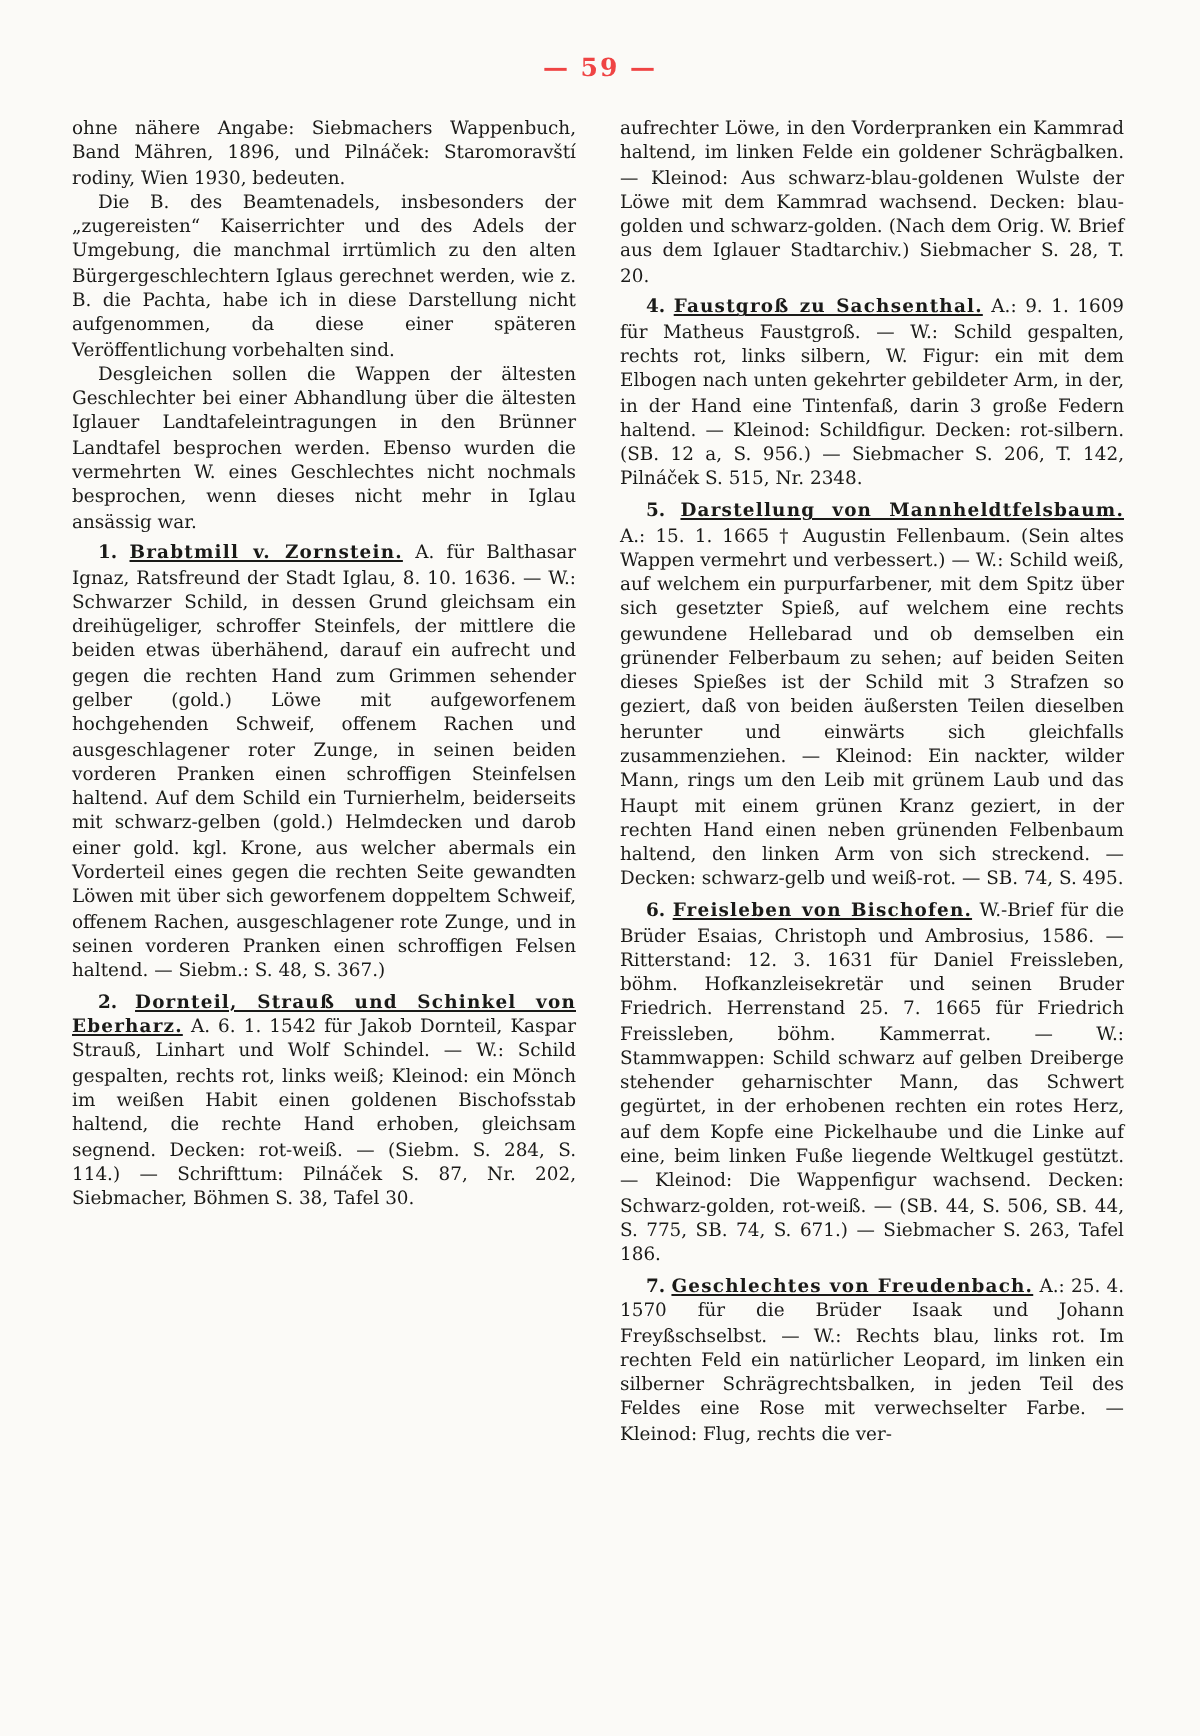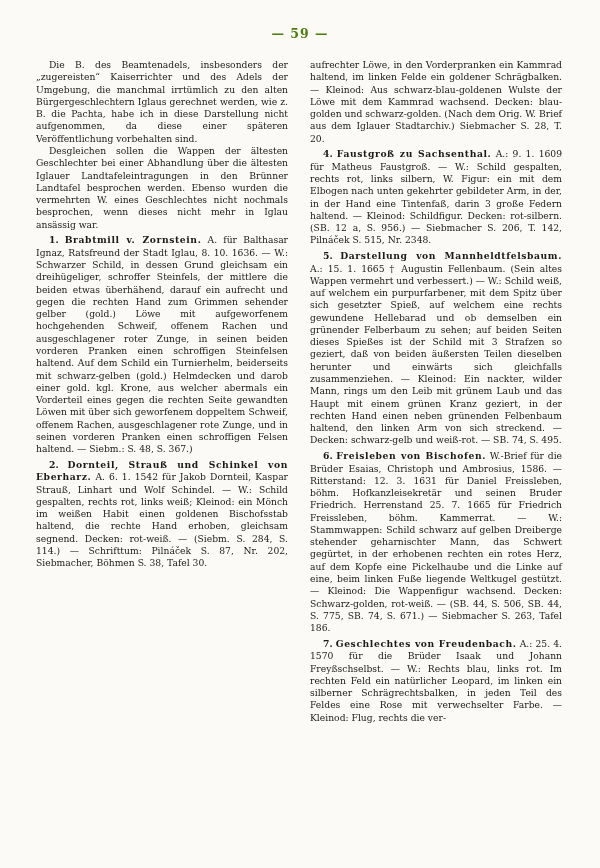--- a/index.html
+++ b/index.html
@@ -22,21 +22,21 @@
     box-sizing: border-box;
     padding: 26px 36px 18px 36px;
   }
   .page-number {
     text-align: center;
     font-family: "DejaVu Serif", serif;
     font-weight: bold;
     font-size: 12.5px;
     letter-spacing: 1px;
     margin: 0 0 18px 0;
-    color: #4d7c0f;
+    color: #ef4444;
   }
   .columns {
     display: flex;
     gap: 22px;
     align-items: flex-start;
   }
   .col {
     width: 252px;
     font-size: 9.2px;
     line-height: 1.335;
@@ -52,20 +52,21 @@
     text-indent: 0;
   }
   p.gap {
     margin-top: 3.5px;
   }
   .entry-num {
     font-weight: bold;
   }
   .nm {
     font-weight: bold;
+    text-decoration: underline;
   }
   .sp {
     letter-spacing: 0.6px;
   }
   .catch {
     position: absolute;
     right: 36px;
     bottom: 6px;
     font-size: 7.5px;
     color: #3a3a36;
@@ -74,20 +75,21 @@
 </head>
 <body>
 
 <div class="page">
 
   <div class="page-number">— 59 —</div>
 
   <div class="columns">
 
     <div class="col">
+      <p class="noindent">ohne nähere Angabe: Siebmachers Wappenbuch, Band Mähren, 1896, und Pilnáček: Staromoravští rodiny, Wien 1930, bedeuten.</p>
       <p>Die B. des Beamtenadels, insbesonders der „zugereisten“ Kaiserrichter und des Adels der Umgebung, die manchmal irrtümlich zu den alten Bürgergeschlechtern Iglaus gerechnet werden, wie z. B. die Pachta, habe ich in diese Darstellung nicht aufgenommen, da diese einer späteren Veröffentlichung vorbehalten sind.</p>
       <p>Desgleichen sollen die Wappen der ältesten Geschlechter bei einer Abhandlung über die ältesten Iglauer Landtafeleintragungen in den Brünner Landtafel besprochen werden. Ebenso wurden die vermehrten W. eines Geschlechtes nicht nochmals besprochen, wenn dieses nicht mehr in Iglau ansässig war.</p>
 
       <p class="gap">
         <span class="entry-num">1.</span>
         <span class="nm sp">Brabtmill v. Zornstein.</span>
         <span>A. für Balthasar Ignaz, Ratsfreund der Stadt Iglau, 8. 10. 1636. — W.: Schwarzer Schild, in dessen Grund gleichsam ein dreihügeliger, schroffer Steinfels, der mittlere die beiden etwas überhähend, darauf ein aufrecht und gegen die rechten Hand zum Grimmen sehender gelber (gold.) Löwe mit aufgeworfenem hochgehenden Schweif, offenem Rachen und ausgeschlagener roter Zunge, in seinen beiden vorderen Pranken einen schroffigen Steinfelsen haltend. Auf dem Schild ein Turnierhelm, beiderseits mit schwarz-gelben (gold.) Helmdecken und darob einer gold. kgl. Krone, aus welcher abermals ein Vorderteil eines gegen die rechten Seite gewandten Löwen mit über sich geworfenem doppeltem Schweif, offenem Rachen, ausgeschlagener rote Zunge, und in seinen vorderen Pranken einen schroffigen Felsen haltend. — Siebm.: S. 48, S. 367.)</span>
       </p>
 
       <p class="gap">

